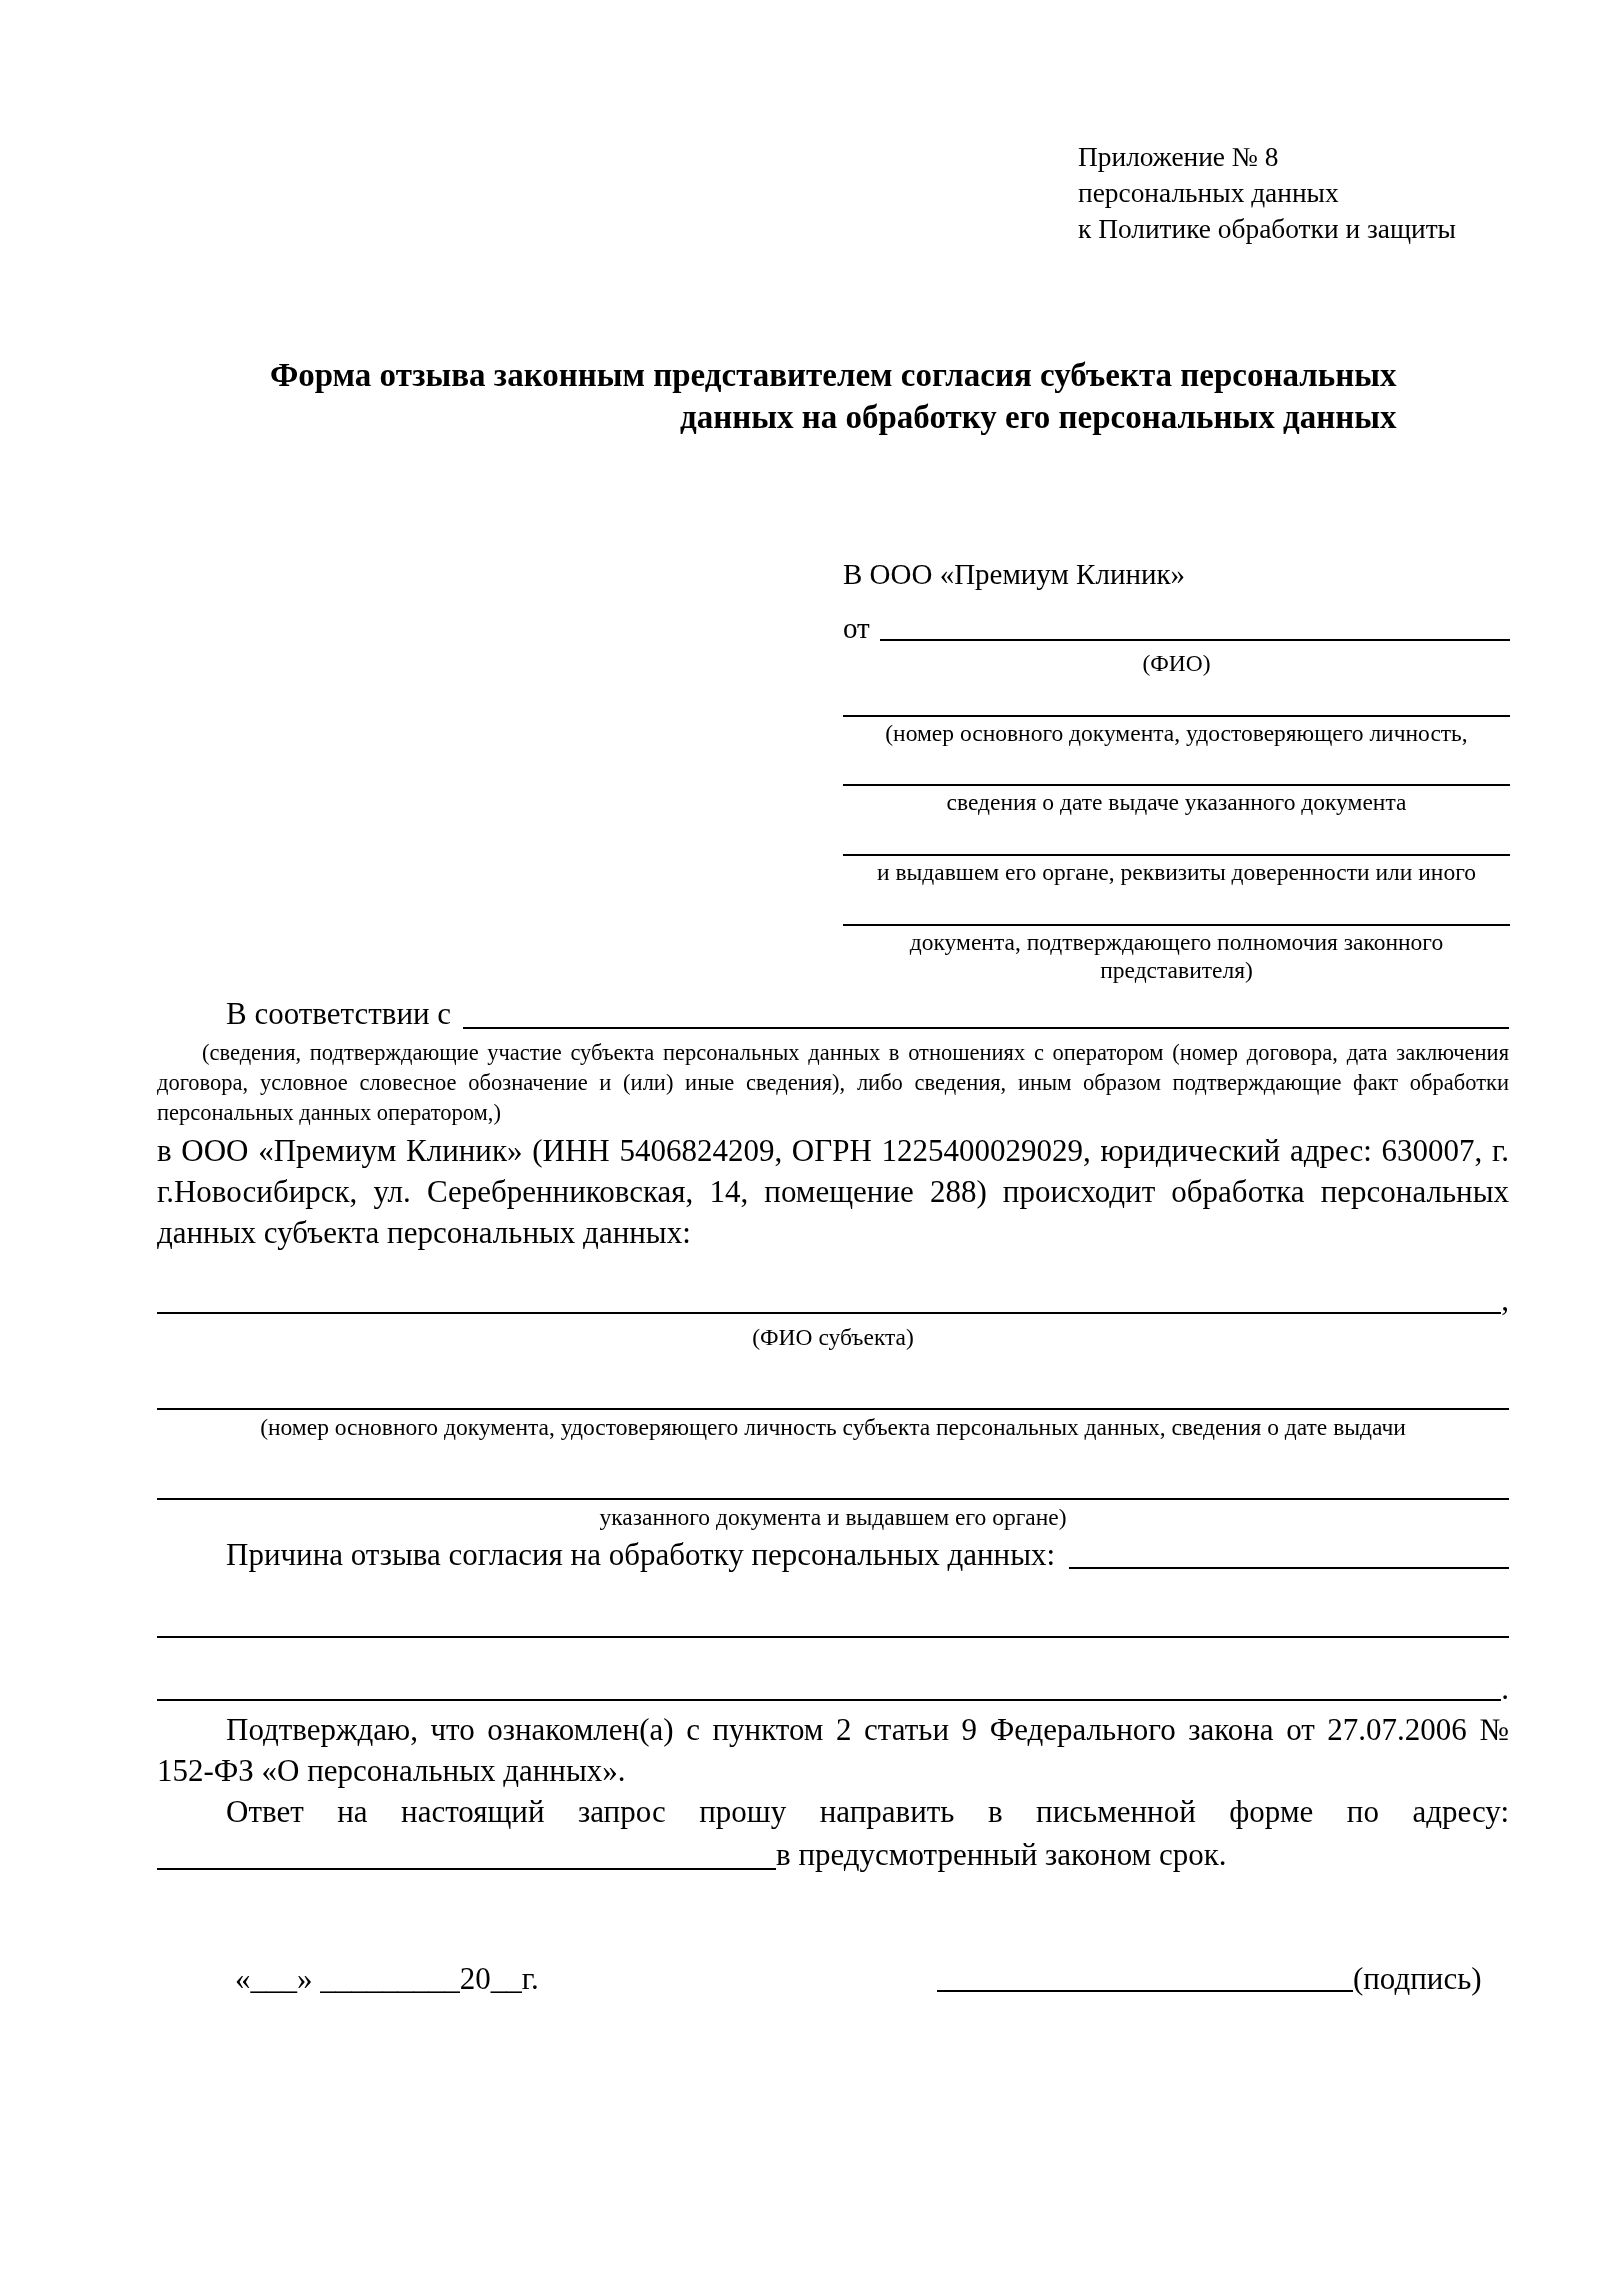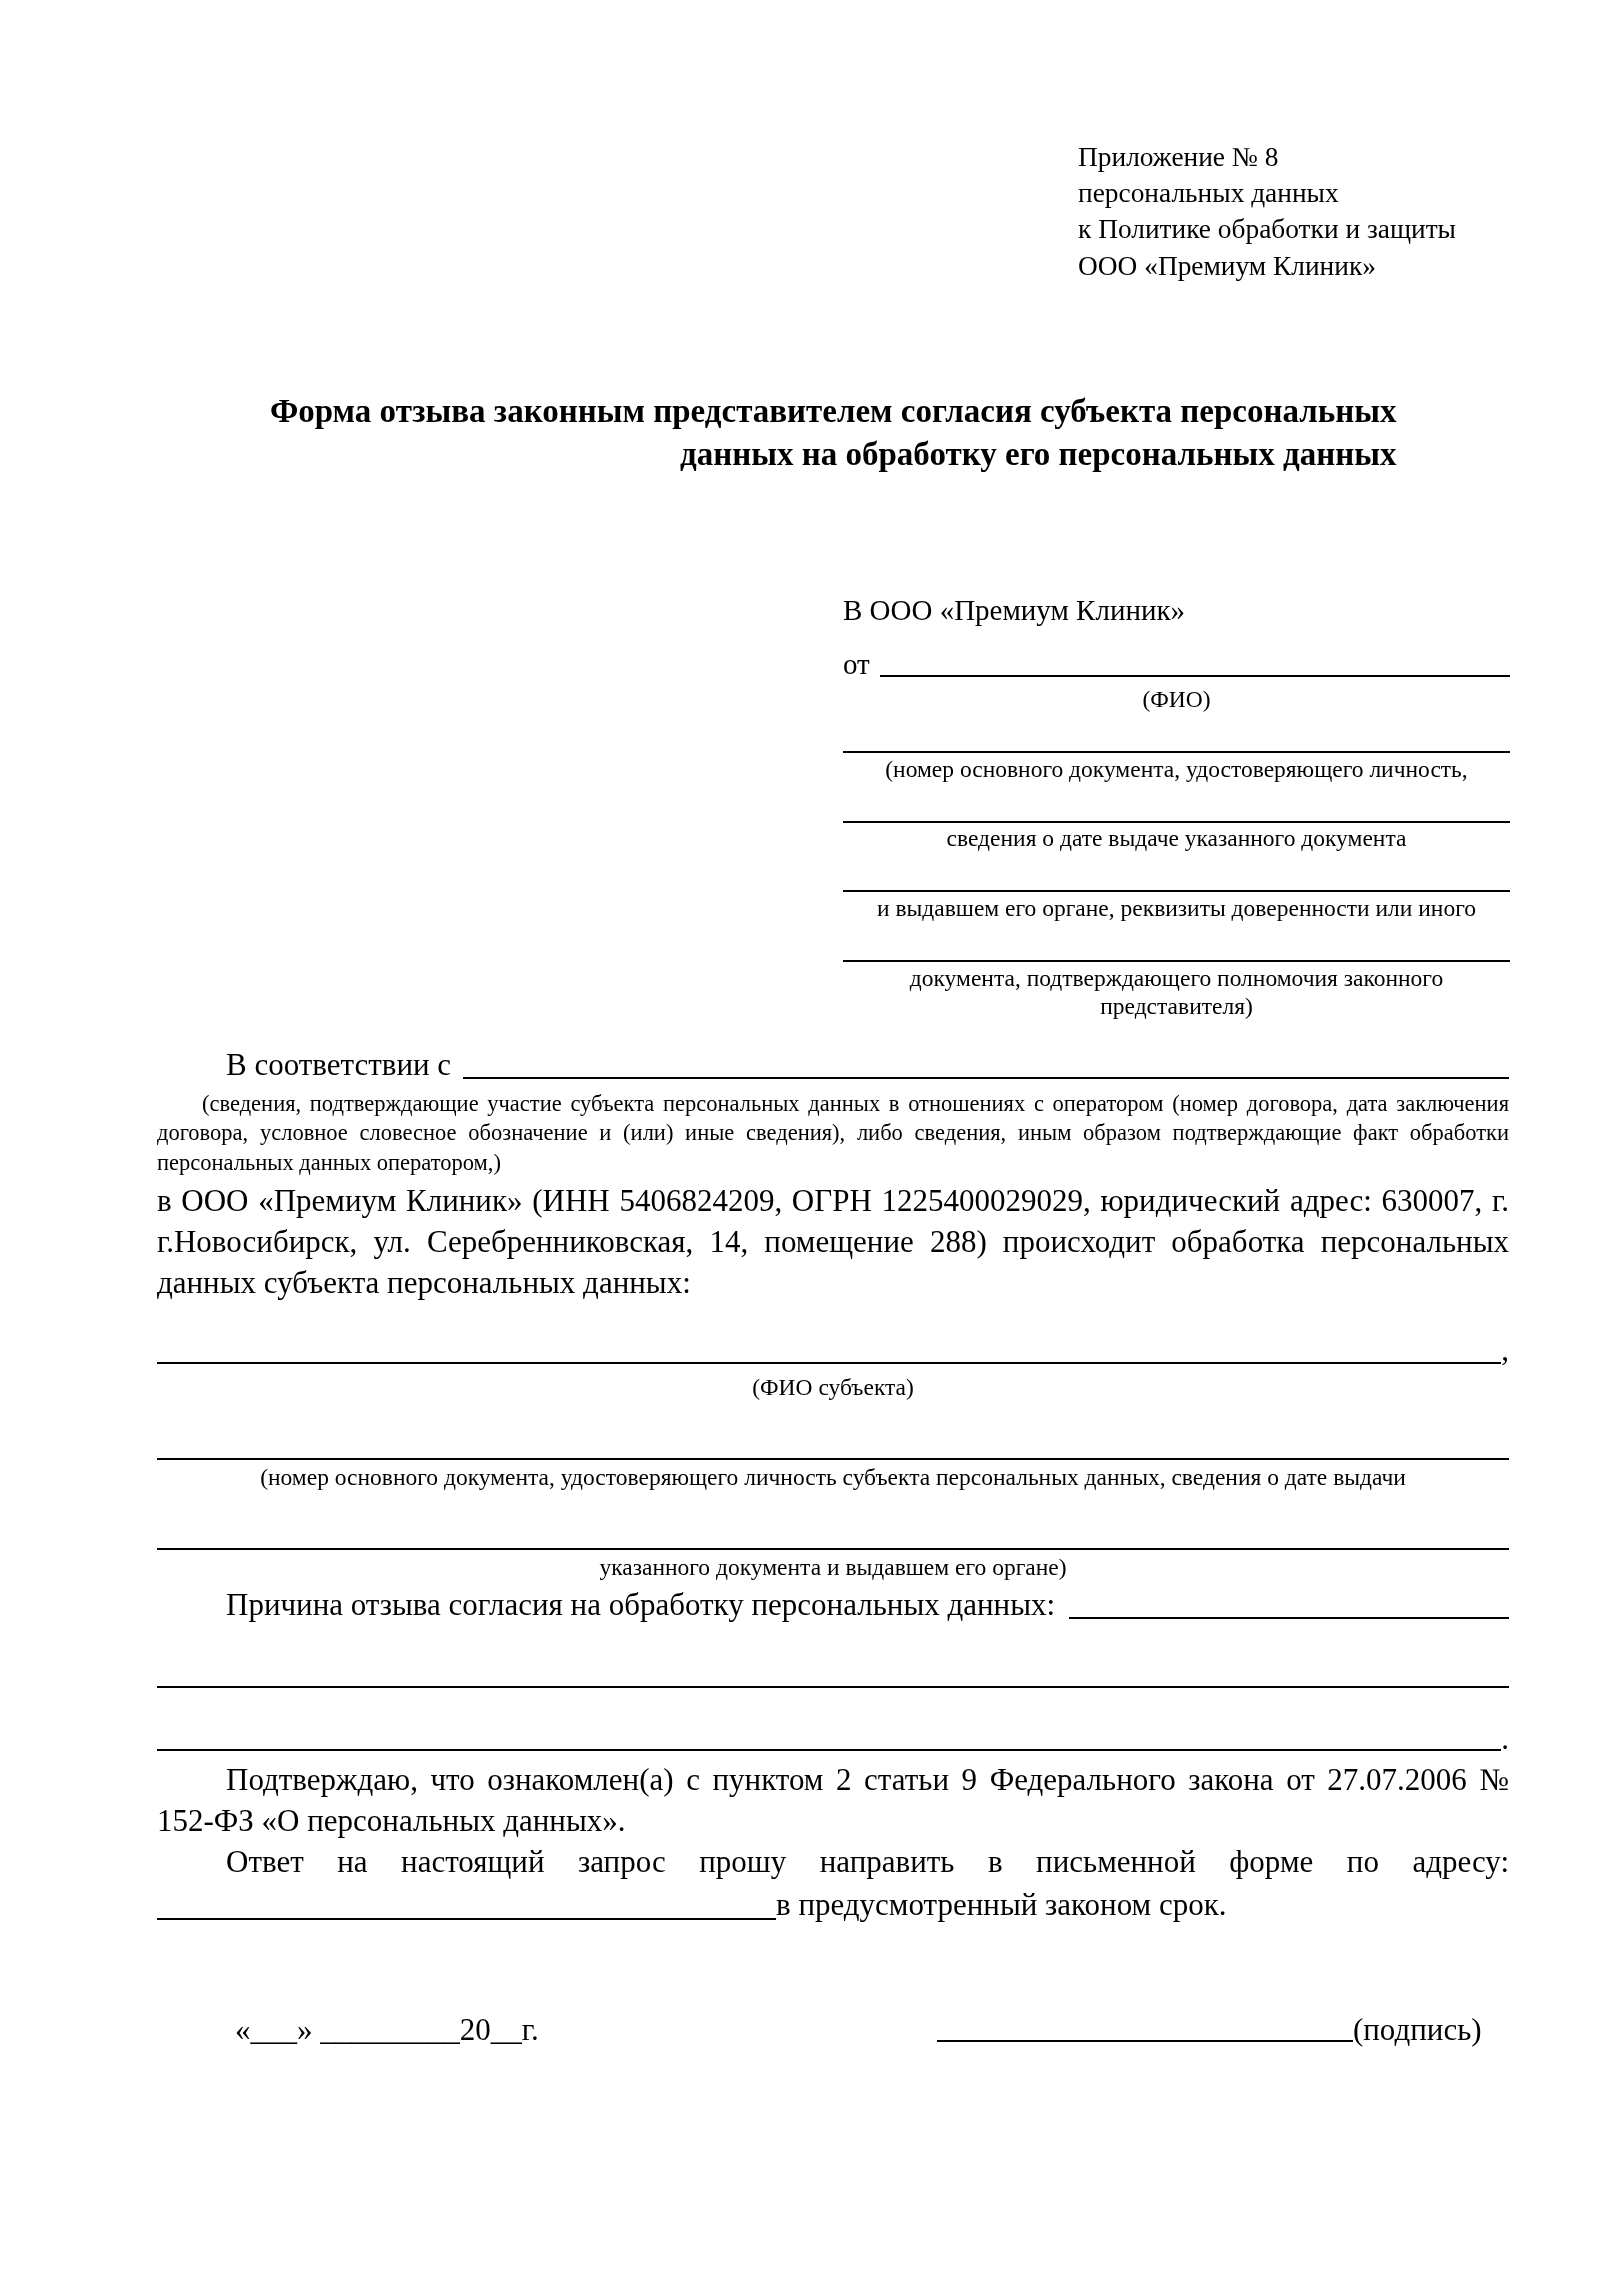--- a/index.html
+++ b/index.html
@@ -52,21 +52,21 @@
   .from-row { margin-top: 15px; }
   .from-row .prefix { white-space: nowrap; padding-right: 9.8px; }
   
   .stmt-heading {
     margin-top: 37px;
     text-align: center;
     font-size: 32px;
     letter-spacing: 1px;
   }
   .body-text { font-size: 31px; line-height: 1.33; }
-  .intro-row { margin-top: 23px; }
+  .intro-row { margin-top: 9px; }
   .intro-row .prefix { padding-left: 69px; white-space: nowrap; padding-right: 11.8px; }
   .note {
     font-size: 22.5px;
     line-height: 1.32;
     text-align: justify;
     text-indent: 45px;
     margin-top: 3.9px;
   }
   .par-justify { text-align: justify; margin-top: 2px; }
   .indent70 { text-indent: 69px; }
@@ -103,21 +103,20 @@
 </style>
 </head>
 <body>
 
 <div class="page">
 
   <div class="appendix">
     <div>Приложение № 8</div>
     <div>персональных данных</div>
     <div>к Политике обработки и защиты</div>
-    <div>ООО «Премиум Клиник»</div>
   </div>
 
   <div class="doc-title">Форма отзыва законным представителем согласия субъекта персональных данных на обработку его персональных данных</div>
 
   <div class="addressee">
     <div>В ООО «Премиум Клиник»</div>
     <div class="flexrow from-row">
       <span class="prefix">от</span>
       <span class="fill"></span>
     </div>

